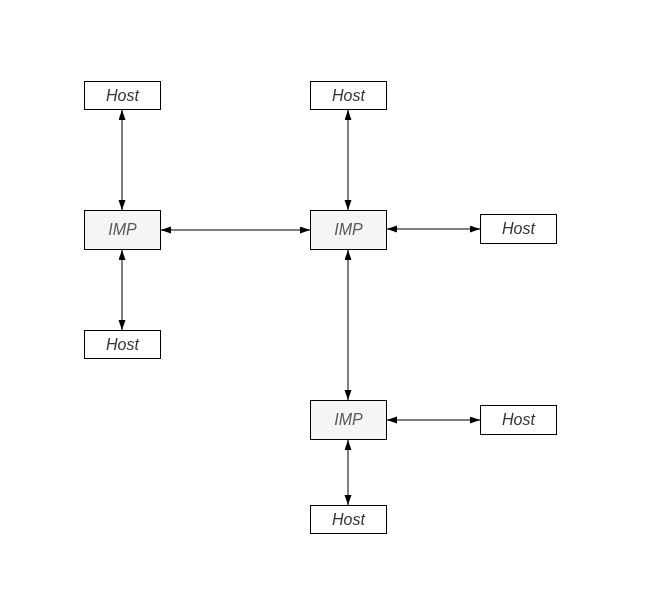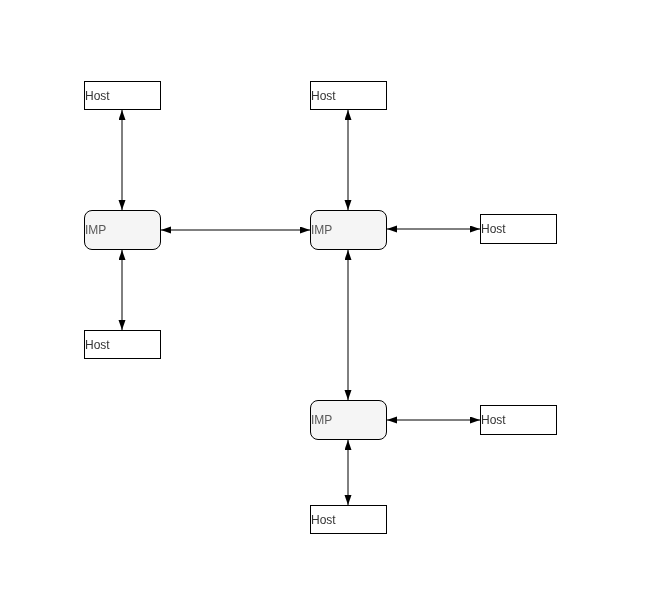--- a/index.html
+++ b/index.html
@@ -45,33 +45,33 @@
     top: 0;
     width: 100%;
     height: 100%;
   }
   .node {
     position: absolute;
     box-sizing: border-box;
     border: 1px solid var(--node-border);
     display: flex;
     align-items: center;
-    justify-content: flex-start;
-    font-size: 12px;
+    justify-content: center;
+    font-size: 16px;
     line-height: 1;
     white-space: nowrap;
+    font-style: italic;
   }
   .node.host {
     background: var(--host-fill);
     color: var(--host-text);
   }
   .node.imp {
     background: var(--imp-fill);
     color: var(--imp-text);
-    border-radius: 8px;
   }
 </style>
 </head>
 <body>
 
 <div id="canvas">
   <svg id="edge-layer" width="660" height="610" viewBox="0 0 660 610" xmlns="http://www.w3.org/2000/svg">
     <defs>
       <marker id="arrowhead" markerUnits="userSpaceOnUse" markerWidth="12" markerHeight="9" refX="10" refY="3.5" orient="auto-start-reverse">
         <path d="M0,0 L10,3.5 L0,7 Z"></path>

